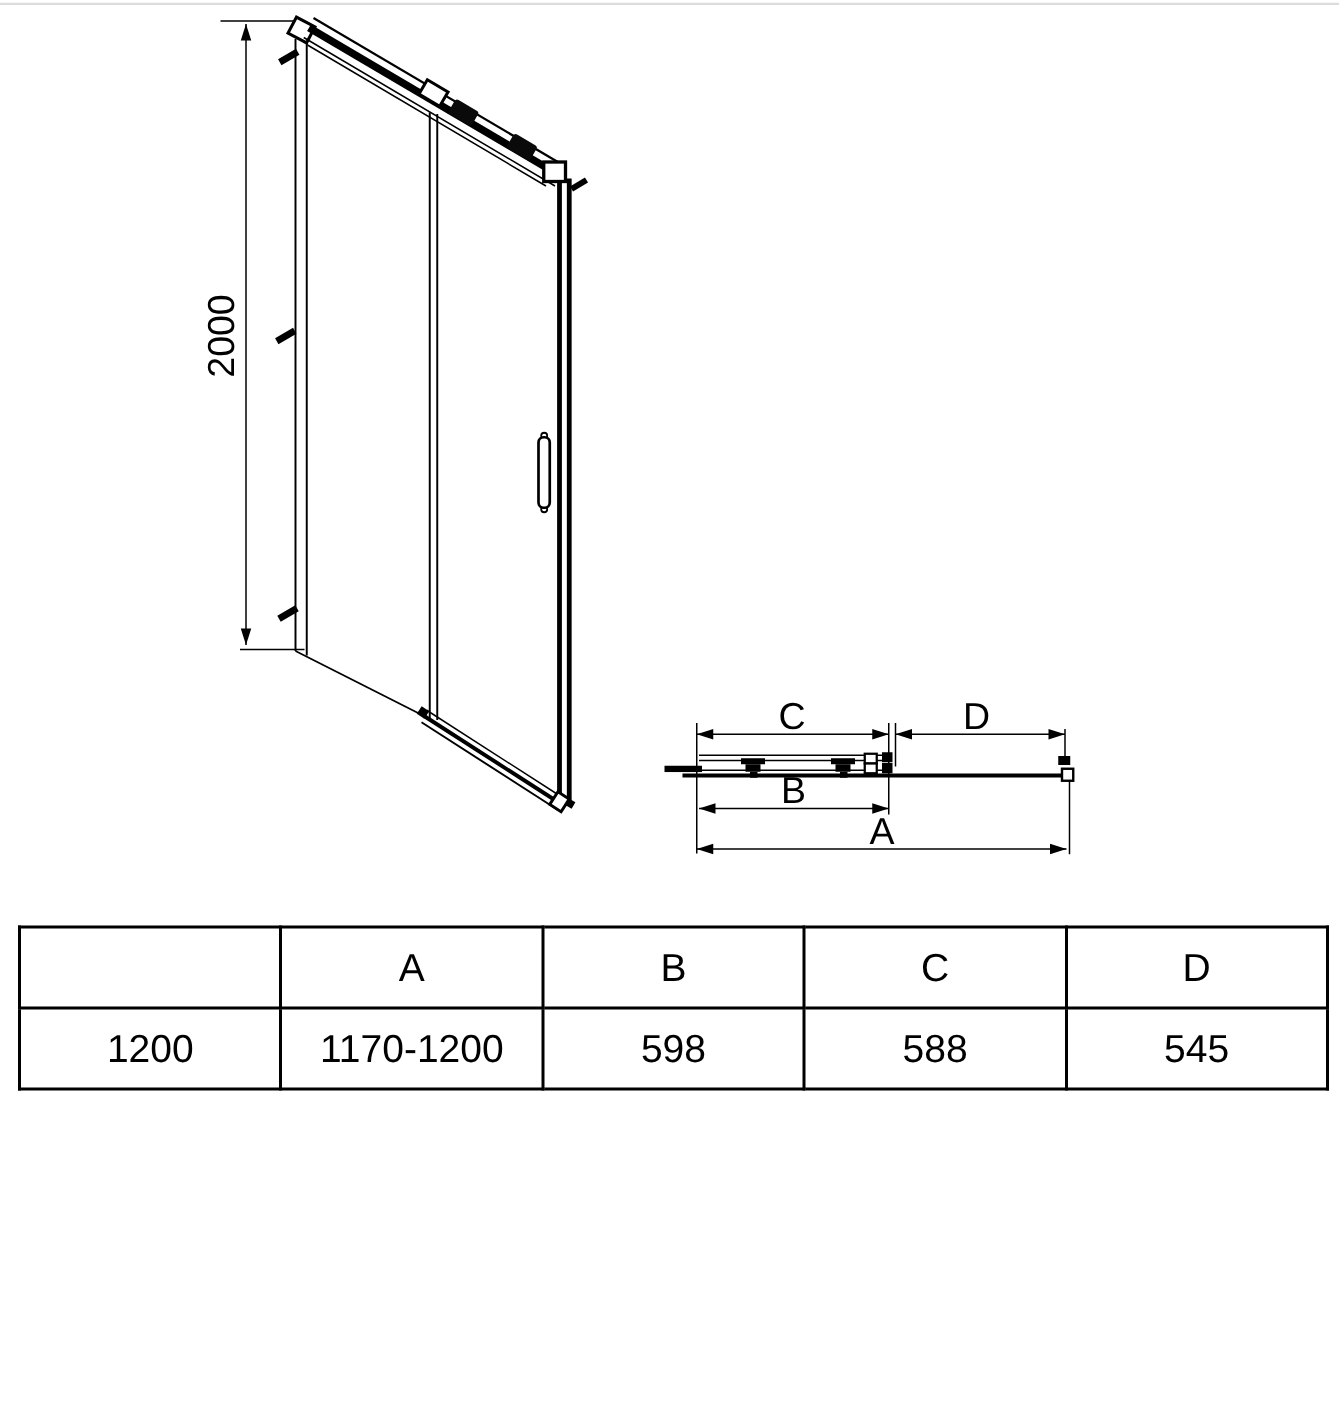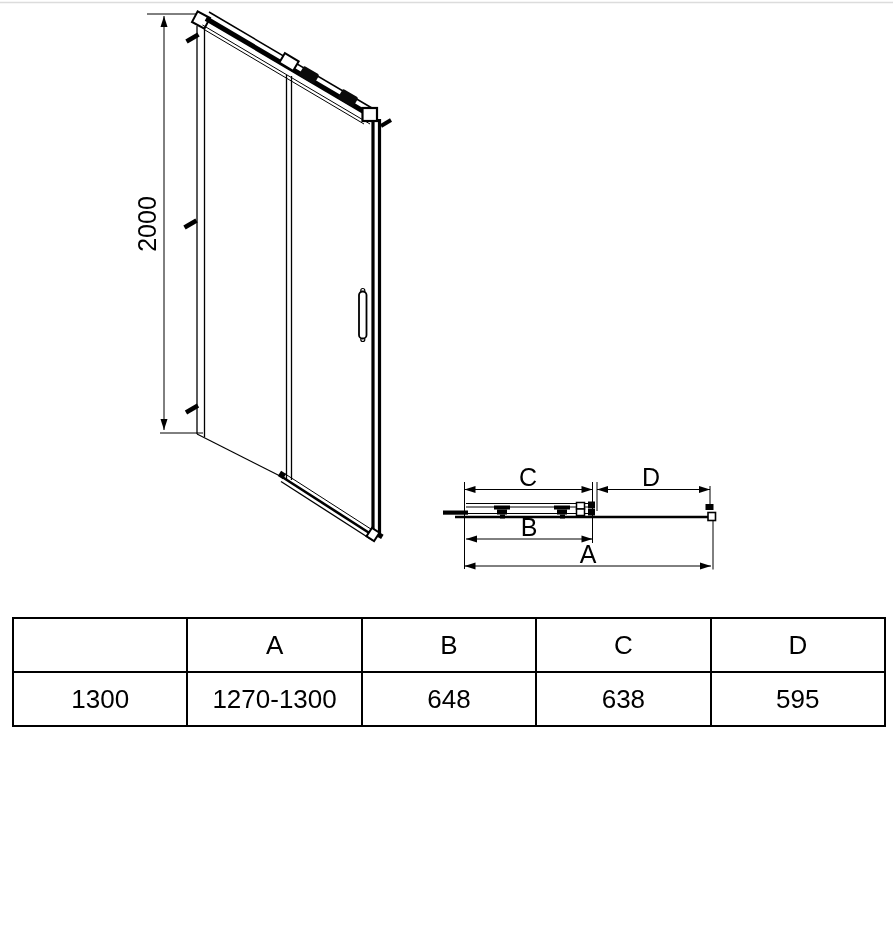--- a/index.html
+++ b/index.html
@@ -175,22 +175,22 @@
       <tr>
           <th></th>
           <th>A</th>
           <th>B</th>
           <th>C</th>
           <th>D</th>
         </tr>
     </thead>
     <tbody>
         <tr>
-          <td>1300</td>
-          <td>1270-1300</td>
-          <td>648</td>
-          <td>638</td>
-          <td>595</td>
+          <td>1200</td>
+          <td>1170-1200</td>
+          <td>598</td>
+          <td>588</td>
+          <td>545</td>
         </tr>
       </tbody>
   </table>
 
 </div>
 
 </body></html>

